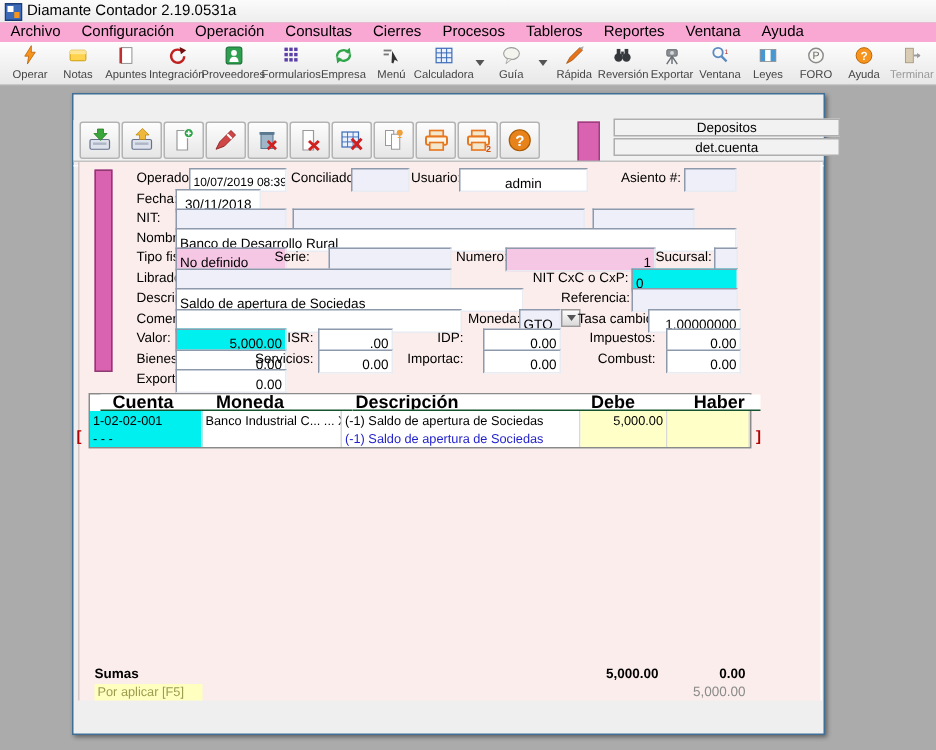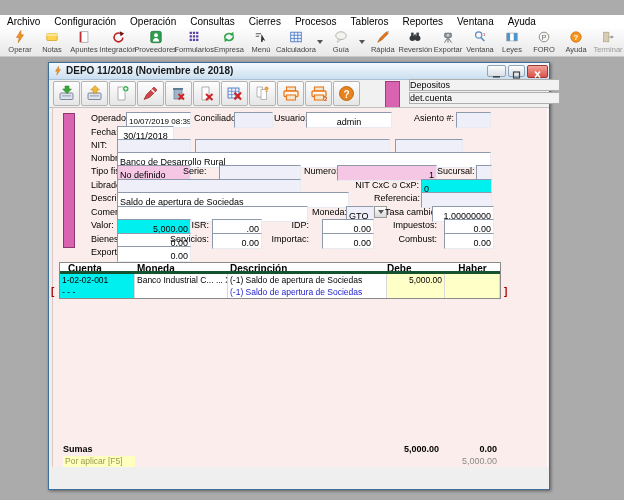--- a/index.html
+++ b/index.html
@@ -2,21 +2,21 @@
 <html><head>
 <meta charset="utf-8">
 <style>
   html,body{margin:0;padding:0;}
   .screen{position:relative;width:624px;height:500px;background:#ABABAB;overflow:hidden;
           font-family:"Liberation Sans",sans-serif;-webkit-font-smoothing:antialiased;}
   .abs{position:absolute;}
   
   .titlebar{left:0;top:0;width:624px;height:15px;background:linear-gradient(#FBFBFB,#EDEDED);}
   .titlebar .ttext{position:absolute;left:18px;top:2px;font-size:10px;color:#000;}
-  .menubar{left:0;top:15px;width:624px;height:13px;background:#ffffff;display:flex;align-items:flex-start;}
+  .menubar{left:0;top:15px;width:624px;height:13px;background:#f9a8d4;display:flex;align-items:flex-start;}
   .menuitem{font-size:10px;color:#000;padding:0 7px;line-height:13px;cursor:default;}
   .maintoolbar{left:0;top:28px;width:624px;height:29px;background:linear-gradient(#FDFDFD,#E8E8E8);
                border-bottom:1px solid #C8C8C8;display:flex;align-items:center;padding-left:4px;box-sizing:border-box;}
   .titem{display:flex;flex-direction:column;align-items:center;justify-content:center;height:27px;padding:0 4px;min-width:24px;}
   .titem .tlabel{font-size:7.5px;color:#444;margin-top:1px;white-space:nowrap;}
   .titem.disabled .tlabel{color:#999;}
   .ddarrow{width:0;height:0;border-left:3px solid transparent;border-right:3px solid transparent;border-top:4px solid #555;margin:0 2px;}
   .icon16{width:16px;height:14px;display:block;}
   
   .mdi{left:0;top:57px;width:624px;height:443px;background:#ABABAB;}
@@ -27,57 +27,65 @@
           border-bottom:1px solid #A9C2D8;}
   .wtitle .wtext{position:absolute;left:17px;top:2px;font-size:10px;font-weight:bold;color:#1A1A1A;}
   .winbtn{position:absolute;top:2px;height:12px;border:1px solid #8EA4B8;border-radius:2px;
           background:linear-gradient(#FDFDFD,#D8DFE6);box-sizing:border-box;}
   .winbtn.close{background:linear-gradient(#F2A39A,#D9534A);border-color:#9A3A30;}
   .wtoolbar{left:0;top:17px;width:100%;height:27px;background:#F1F1F1;}
   .tbtn{position:absolute;top:1px;width:27px;height:25px;border:1px solid #B4B4B4;border-radius:2px;
         background:linear-gradient(#FDFDFD,#E6E6E6);box-sizing:border-box;display:flex;align-items:center;justify-content:center;}
   .magenta{background:#DA63B1;border:1px solid #9E3E7E;}
   .panelbox{position:absolute;left:360px;width:151px;height:12px;background:#F2F2F2;border:1px solid #AEAEae;
-            font-size:9px;text-align:left;line-height:11px;color:#000;box-sizing:border-box;}
+            font-size:9px;text-align:center;line-height:11px;color:#000;box-sizing:border-box;}
   .groove{position:absolute;left:0;top:44px;width:100%;height:2px;border-top:1px solid #C2C2C2;border-bottom:1px solid #FFF;}
   .clientbg{left:3px;top:45px;width:494px;height:359px;background:#FBEDEB;
             border-left:1px solid #D8C8C8;border-right:1px solid #FFF;}
   .vbar{left:14px;top:50px;width:12px;height:135px;background:#DA63B1;border:1px solid #8E3A70;box-sizing:border-box;}
   .lbl{position:absolute;font-size:9px;color:#000;white-space:nowrap;line-height:12px;}
   .rlbl{position:absolute;font-size:9px;color:#000;text-align:right;white-space:nowrap;line-height:12px;}
   .field{position:absolute;height:16px;background:#EFEFF9;border:1px solid;border-color:#8E9AAC #E8ECF2 #E8ECF2 #8E9AAC;
          font-size:9px;line-height:10px;padding:4px 2px;box-sizing:border-box;color:#000;white-space:nowrap;overflow:hidden;}
   .field.white{background:#FFFFFF;}
   .field.pink{background:#F6C7E4;}
   .field.cyan{background:#00F0F0;}
   .field.num{text-align:right;}
   .field.center{text-align:center;}
   .dropbtn{position:absolute;width:13px;height:12px;background:linear-gradient(#FDFDFD,#D9D9D9);
            border:1px solid #9A9A9A;box-sizing:border-box;display:flex;align-items:center;justify-content:center;}
   
   .grid{left:10px;top:199px;width:442px;height:37px;background:#FFF;border:1px solid #8A8A8A;box-sizing:border-box;}
-  .gh{position:absolute;top:0;height:11px;font-size:10px;font-weight:bold;line-height:11px;color:#000;
-      border-bottom:3px solid #14532d;box-sizing:border-box;background:#FFF;white-space:nowrap;overflow:hidden;}
+  .gh{position:absolute;top:0;height:11px;font-size:12px;font-weight:bold;line-height:11px;color:#000;
+      border-bottom:1px solid #14532d;box-sizing:border-box;background:#FFF;white-space:nowrap;overflow:hidden;margin-left:7px;}
   .gc{position:absolute;height:12px;font-size:8.5px;line-height:12px;color:#000;box-sizing:border-box;
       border-right:1px solid #D8D8D8;white-space:nowrap;overflow:hidden;padding:0 2px;}
   .gc.cyan{background:#00F0F0;}
   .gc.yellow{background:#FFFFC8;}
   .gc.blue{color:#2222CC;}
   .bracket{position:absolute;font-size:10px;font-weight:bold;color:#B00000;line-height:12px;}
   .sums{font-size:9px;font-weight:bold;color:#000;}
   .poraplicar{background:#FFFFC0;color:#9C9C4E;font-size:8.5px;line-height:11px;padding:0 2px;}
   .grayval{color:#8A8A8A;font-size:9px;text-align:right;}
   .statusbar{left:6px;top:406px;width:490px;height:14px;background:#DFF1F6;border:1px solid #A8BEC6;
              box-sizing:border-box;text-align:center;font-size:9px;font-weight:bold;color:#00A43C;line-height:12px;}
 </style>
 </head>
 <body>
 
 <div class="screen">
 
+  <div class="abs titlebar">
+    <svg class="abs" style="left:3px;top:2px" width="12" height="12" viewBox="0 0 12 12">
+      <rect x="0.5" y="0.5" width="11" height="11" fill="#3A6AB8" stroke="#1E3E78"></rect>
+      <rect x="2" y="2" width="4" height="4" fill="#FFFFFF"></rect>
+      <rect x="6.5" y="6" width="3.5" height="4" fill="#F7941D"></rect>
+    </svg>
+    <span class="ttext">Diamante Contador 2.19.0531a</span>
+  </div>
 
   <div class="abs menubar">
     <span class="menuitem">Archivo</span>
     <span class="menuitem">Configuración</span>
     <span class="menuitem">Operación</span>
     <span class="menuitem">Consultas</span>
     <span class="menuitem">Cierres</span>
     <span class="menuitem">Procesos</span>
     <span class="menuitem">Tableros</span>
     <span class="menuitem">Reportes</span>
@@ -236,41 +244,20 @@
           <polygon points="14.5,8 11.8,6 11.8,10" fill="#999"></polygon>
         </svg>
       <span class="tlabel">Terminar</span>
     </div>
   </div>
 
   <div class="abs mdi">
 
     <div class="abs win">
 
-      <div class="abs wtitle">
-        <svg class="abs" style="left:4px;top:3px" width="10" height="10" viewBox="0 0 16 16">
-            <polygon points="9,0.5 4,8.5 7,8.5 6,14.5 12,5.5 9,5.5" fill="#F7941D" stroke="#B86000" stroke-width="0.6"></polygon>
-          </svg>
-        <span class="wtext">DEPO 11/2018 (Noviembre de 2018)</span>
-        <div class="winbtn" style="left:438px;width:19px;">
-          <svg width="17" height="10" viewBox="0 0 17 10">
-              <rect x="5" y="6" width="7" height="1.6" fill="#444"></rect>
-            </svg>
-        </div>
-        <div class="winbtn" style="left:459px;width:17px;">
-          <svg width="15" height="10" viewBox="0 0 15 10">
-              <rect x="4.5" y="2" width="6" height="6" fill="none" stroke="#444" stroke-width="1.2"></rect>
-            </svg>
-        </div>
-        <div class="winbtn close" style="left:478px;width:21px;height:13px;">
-          <svg width="19" height="11" viewBox="0 0 19 11">
-              <path d="M7 2.5 L12 8.5 M12 2.5 L7 8.5" stroke="#FFF" stroke-width="1.6"></path>
-            </svg>
-        </div>
-      </div>
 
       <div class="abs wtoolbar">
         <div class="tbtn" style="left:4px">
           <svg width="17" height="17" viewBox="0 0 17 17">
               <rect x="2" y="8" width="13" height="6.5" rx="1" fill="#DDE2EC" stroke="#66708A" stroke-width="0.8"></rect>
               <rect x="4" y="10" width="9" height="1.6" fill="#AEB6C6"></rect>
               <polygon points="7,1 11,1 11,4 13.4,4 9,8.6 4.6,4 7,4" fill="#3AA53A" stroke="#1E7A1E" stroke-width="0.5"></polygon>
             </svg>
         </div>
         <div class="tbtn" style="left:32px">

